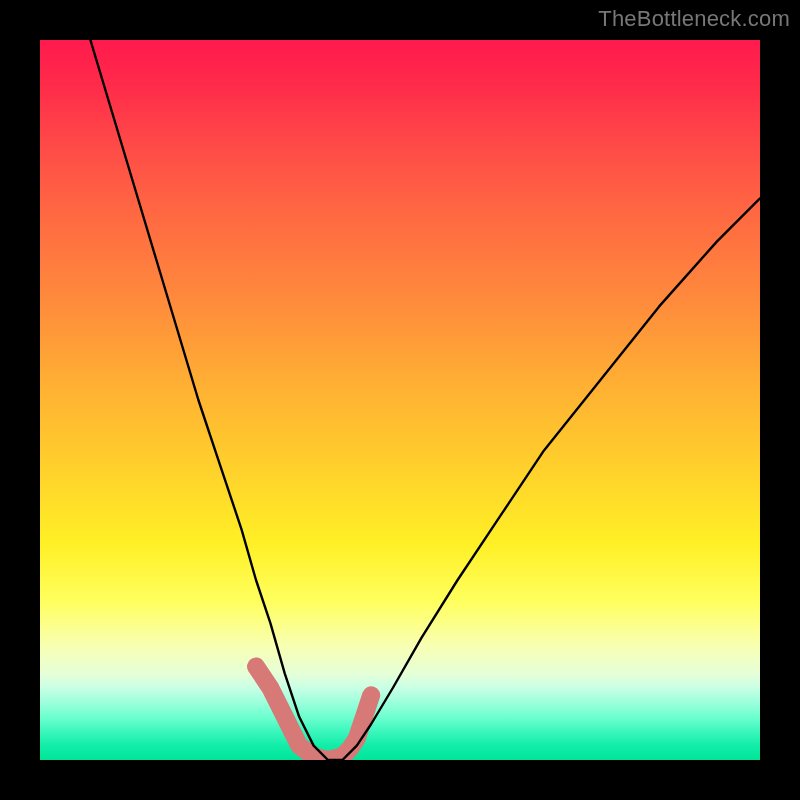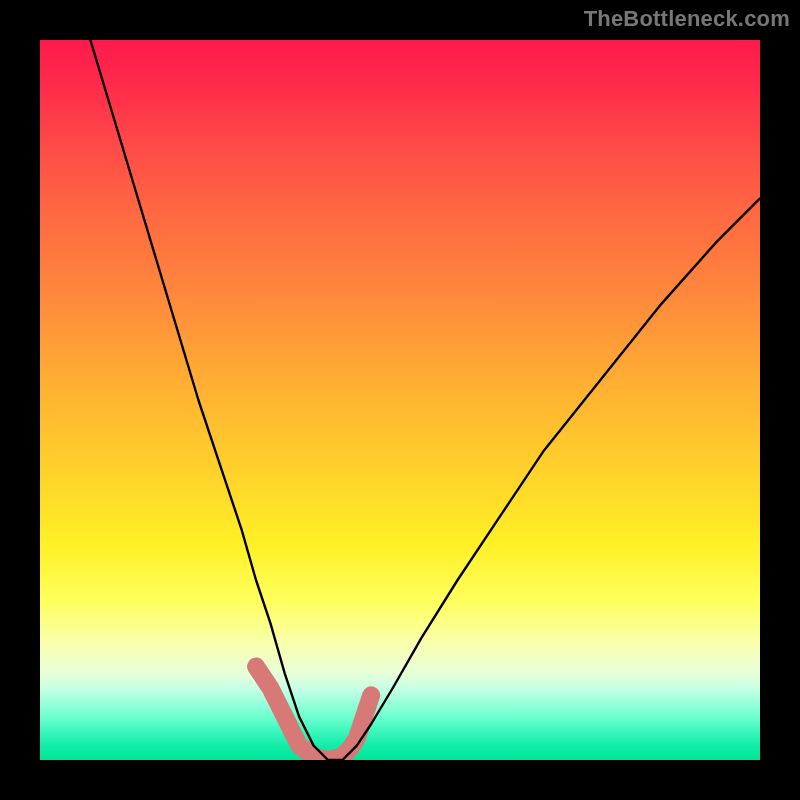--- a/index.html
+++ b/index.html
@@ -52,21 +52,21 @@
     width: 720px;
     height: 720px;
   }
   .watermark {
     position: absolute;
     top: 6px;
     right: 10px;
     color: #777;
     font-size: 22px;
     letter-spacing: 0.2px;
-    font-weight: 700;
+    font-weight: 400;
   }
 </style>
 </head>
 <body>
 
 <div class="frame">
   <div class="watermark">TheBottleneck.com</div>
   <div class="plot">
     <svg viewBox="0 0 720 720">
       <path fill="none" stroke="#d77a77" stroke-width="18" stroke-linecap="round" stroke-linejoin="round" d="M216.0 626.4 L230.4 648.0 L244.8 676.8 L252.0 691.2 L259.2 705.6 L273.6 716.4 L288.0 720.0 L302.4 716.4 L309.6 709.2 L316.8 698.4 L324.0 676.8 L331.2 655.2"></path>

